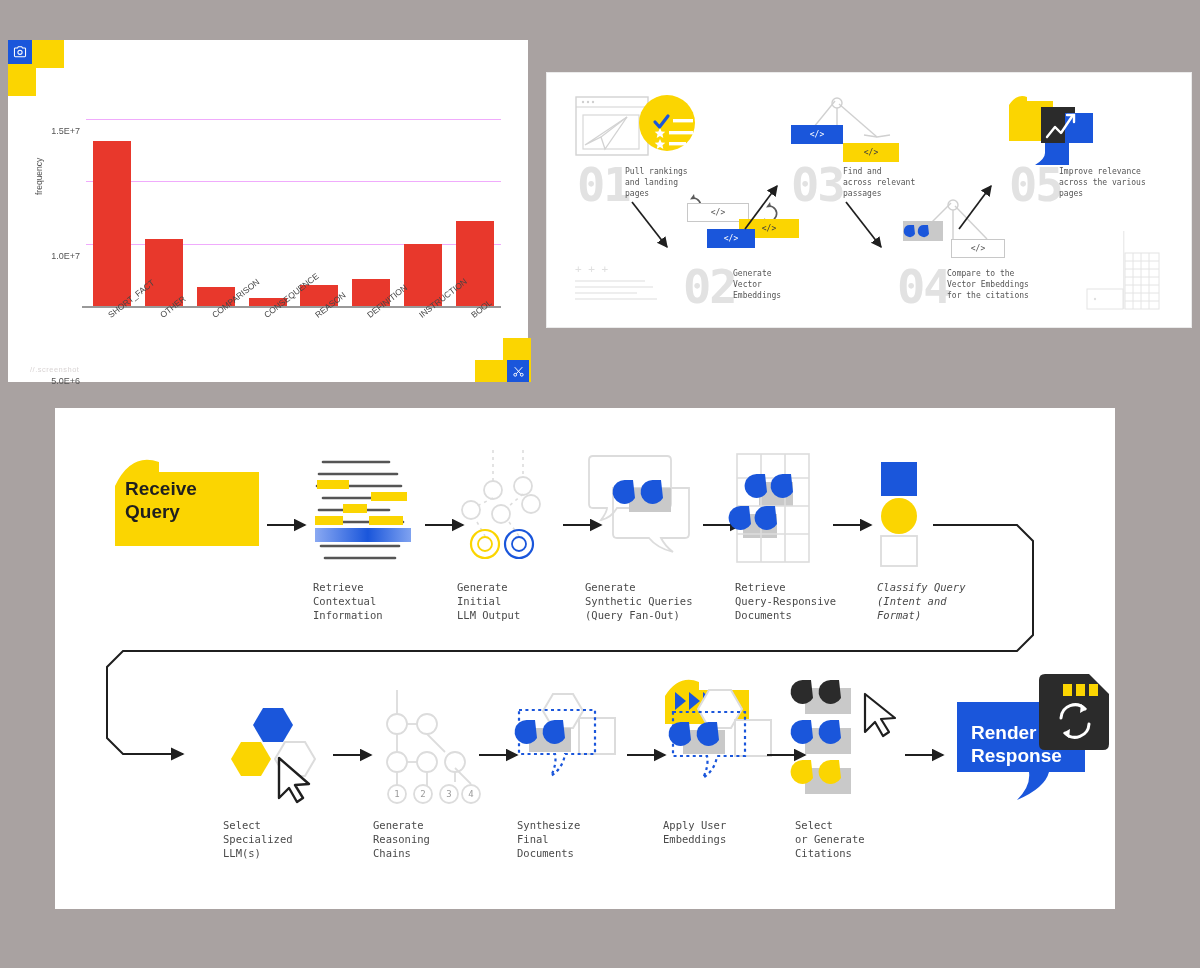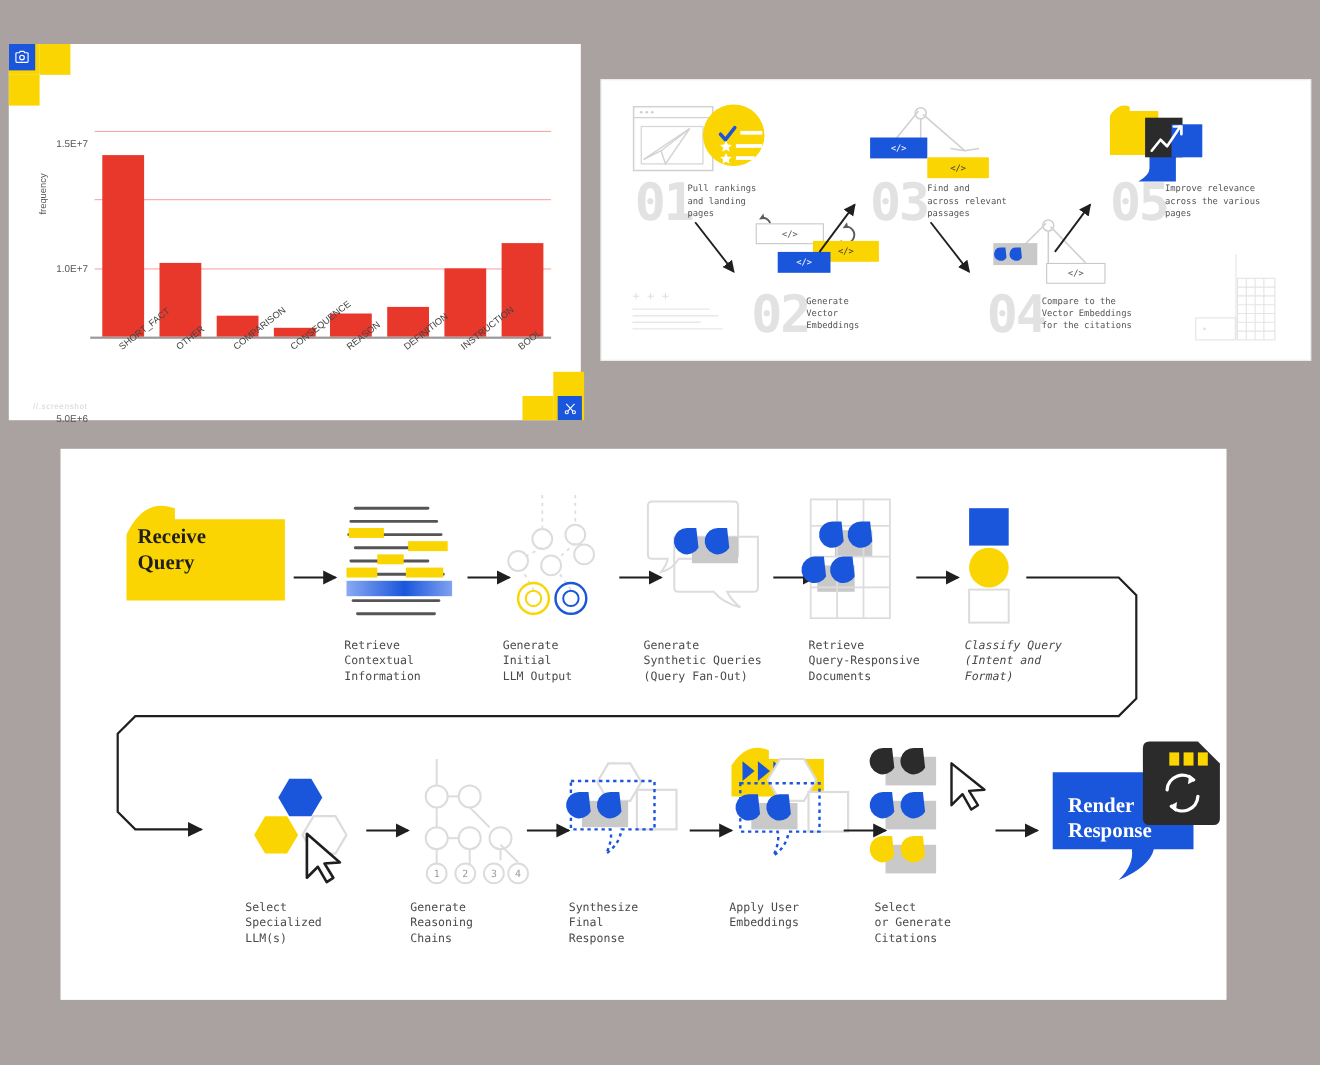--- a/index.html
+++ b/index.html
@@ -15,21 +15,21 @@
   
   #panel-chart { left: 8px; top: 40px; width: 520px; height: 342px; }
   .chart-wrap { position: absolute; left: 0; top: 0; width: 100%; height: 100%; }
   .y-axis-title {
     position: absolute; left: 26px; top: 155px;
     transform: rotate(-90deg); transform-origin: left top;
     font-family: "Liberation Sans", sans-serif;
     font-size: 8.5px; color: #555; white-space: nowrap;
   }
   .plot { position: absolute; left: 78px; top: 66px; width: 415px; height: 200px; }
-  .gridline { position: absolute; left: 0; width: 100%; height: 1px; background: #fca5a5; }
+  .gridline { position: absolute; left: 0; width: 100%; height: 1px; background: #f0abfc; }
   .ytick {
     position: absolute; right: 100%; margin-right: 6px;
     font-family: "Liberation Sans", sans-serif;
     font-size: 9px; color: #555; white-space: nowrap;
     transform: translateY(-50%);
   }
   .axis-base { position: absolute; left: -4px; top: 200px; width: 419px; height: 2px; background: #999; }
   .bars { position: absolute; left: 0; top: 0; width: 100%; height: 200px; }
   .bar { position: absolute; bottom: 0; background: #e8382c; width: 38px; }
   .xtick {
@@ -74,21 +74,21 @@
   .chip-white { background: #fff; border: 1px solid #c8c8c8; color: #555; }
 
   
   #panel-flow { left: 55px; top: 408px; width: 1060px; height: 501px; }
   .node-label {
     position: absolute; font-family: "DejaVu Sans Mono", monospace;
     font-size: 10.5px; color: #4a4a4a; line-height: 1.35; white-space: pre-line;
   }
   .tag-box {
     position: absolute; display: flex; align-items: center;
-    font-family: Liberation Serif, serif; font-weight: bold;
+    font-family: Liberation Sans, sans-serif; font-weight: bold;
   }
   .tag-yellow { background: #fbd501; color: #1f1f1f; font-size: 19px; line-height: 1.2; padding-left: 14px; }
   .tag-blue { background: #1a56db; color: #fff; font-size: 19px; line-height: 1.2; padding-left: 14px; }
   svg { position: absolute; overflow: visible; }
 </style>
 </head>
 <body>
 
 <div class="panel" id="panel-chart">
   <div class="chart-wrap">
@@ -97,21 +97,21 @@
 
     <div class="plot">
       <div id="gridlines">
           <div class="gridline" style="top: 200px; background: transparent;">
             <div class="ytick" style="top: 200px;">0</div>
           </div>
           <div class="gridline" style="top: 137.5px;">
             <div class="ytick" style="top: 137.5px;">5.0E+6</div>
           </div>
           <div class="gridline" style="top: 75px;">
-            <div class="ytick" style="top: 63px;">1.0E+7</div>
+            <div class="ytick" style="top: 75px;">1.0E+7</div>
           </div>
           <div class="gridline" style="top: 12.5px;">
             <div class="ytick" style="top: 12.5px;">1.5E+7</div>
           </div>
         </div>
       <div class="axis-base"></div>
       <div class="bars" id="bars">
           <div class="bar" style="height: 165px; left: 6.9375px; background: rgb(232, 56, 44);"></div>
           <div class="bar" style="height: 67.5px; left: 58.8125px; background: rgb(232, 56, 44);"></div>
           <div class="bar" style="height: 18.75px; left: 110.688px; background: rgb(232, 56, 44);"></div>
@@ -497,21 +497,21 @@
   <svg style="left:462px;top:280px;" width="110" height="112" viewBox="0 0 110 112">
     <path d="M36 6 l20 0 l10 17 l-10 17 l-20 0 l-10 -17 z" fill="none" stroke="#dcdcdc" stroke-width="2"></path>
     <rect x="62" y="30" width="36" height="36" fill="none" stroke="#dcdcdc" stroke-width="2"></rect>
     <path d="M2 22 l76 0 l0 44 l-30 0 q-2 14 -14 22 q6 -12 4 -22 l-36 0 z" fill="none" stroke="#1a56db" stroke-width="2.2" stroke-dasharray="3 3.4"></path>
     <rect x="12" y="40" width="42" height="24" fill="#c9c9c9"></rect>
     <path d="M10 32 a12 12 0 1 0 10 18 l-2 -18 z" fill="#1a56db"></path>
     <path d="M38 32 a12 12 0 1 0 10 18 l-2 -18 z" fill="#1a56db"></path>
   </svg>
   <div class="node-label" style="left:462px;top:410px;">Synthesize
 Final
-Response</div>
+Documents</div>
 
   <svg style="left:572px;top:340px;" width="46" height="14" viewBox="0 0 46 14">
     <line x1="0" y1="7" x2="38" y2="7" stroke="#1f1f1f" stroke-width="2" marker-end="url(#fa)"></line>
   </svg>
 
   <svg style="left:608px;top:268px;" width="116" height="122" viewBox="0 0 116 122">
     <path d="M2 20 q14 -22 34 -14 l0 8 l50 0 l0 34 l-84 0 z" fill="#fbd501"></path>
     <g fill="#1a56db">
       <path d="M12 16 l11 9 l-11 9 z"></path>
         <path d="M26 16 l11 9 l-11 9 z"></path>

